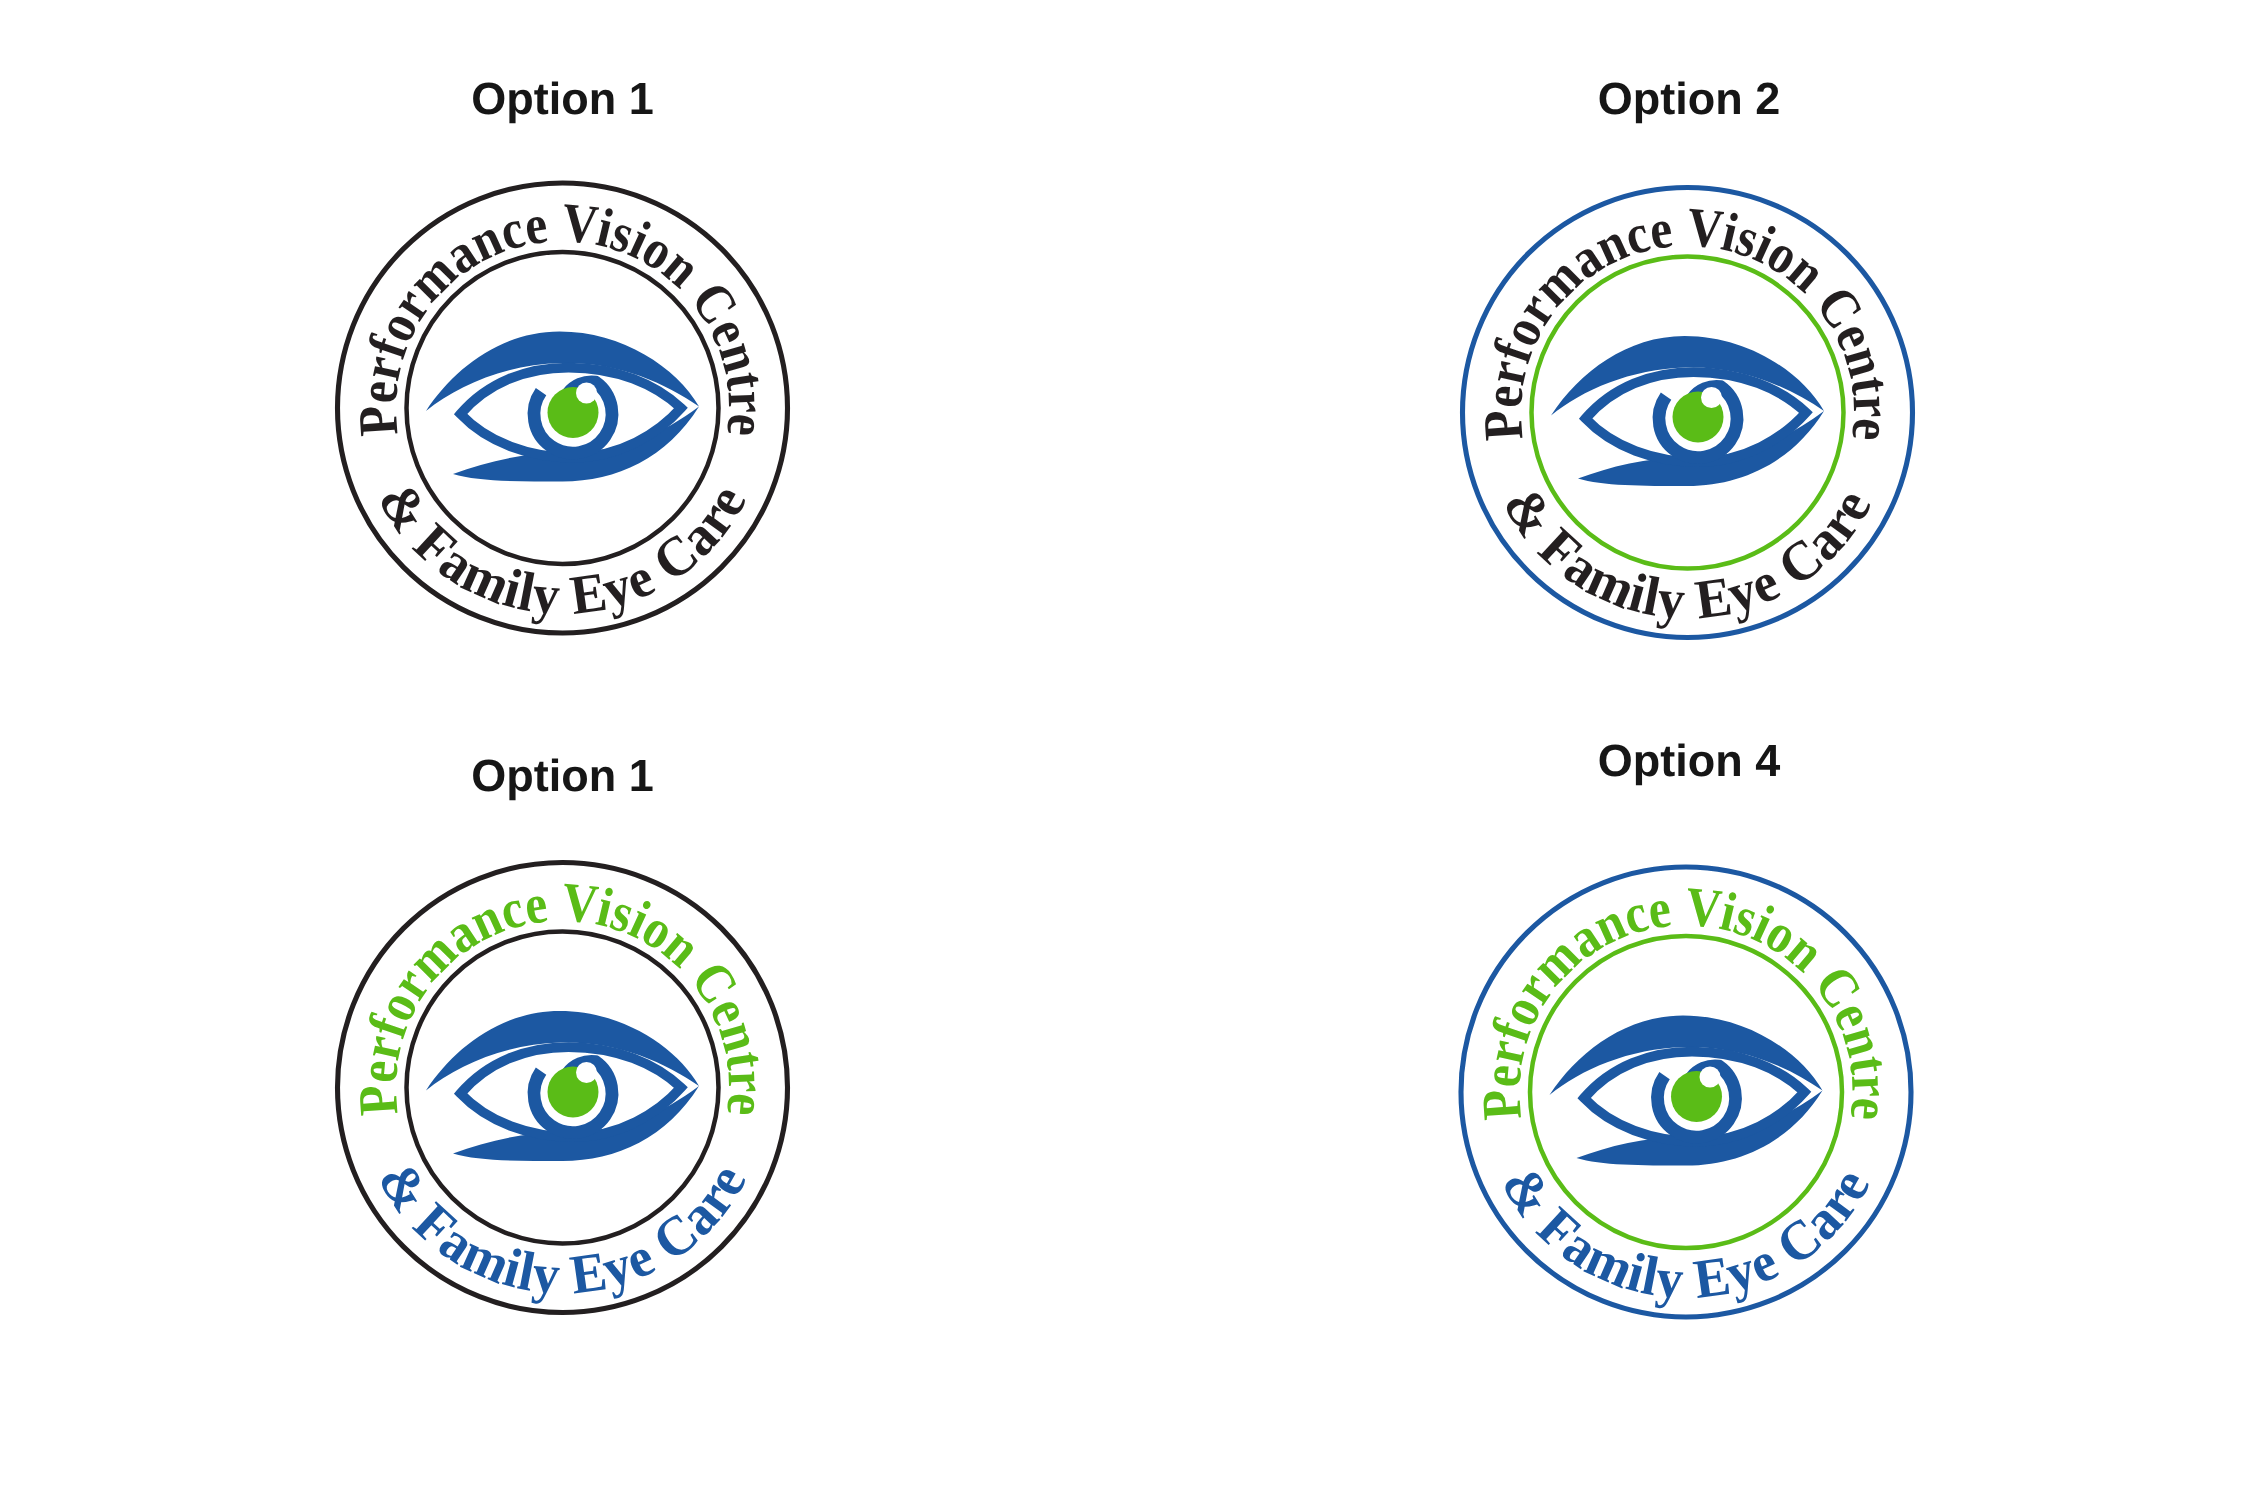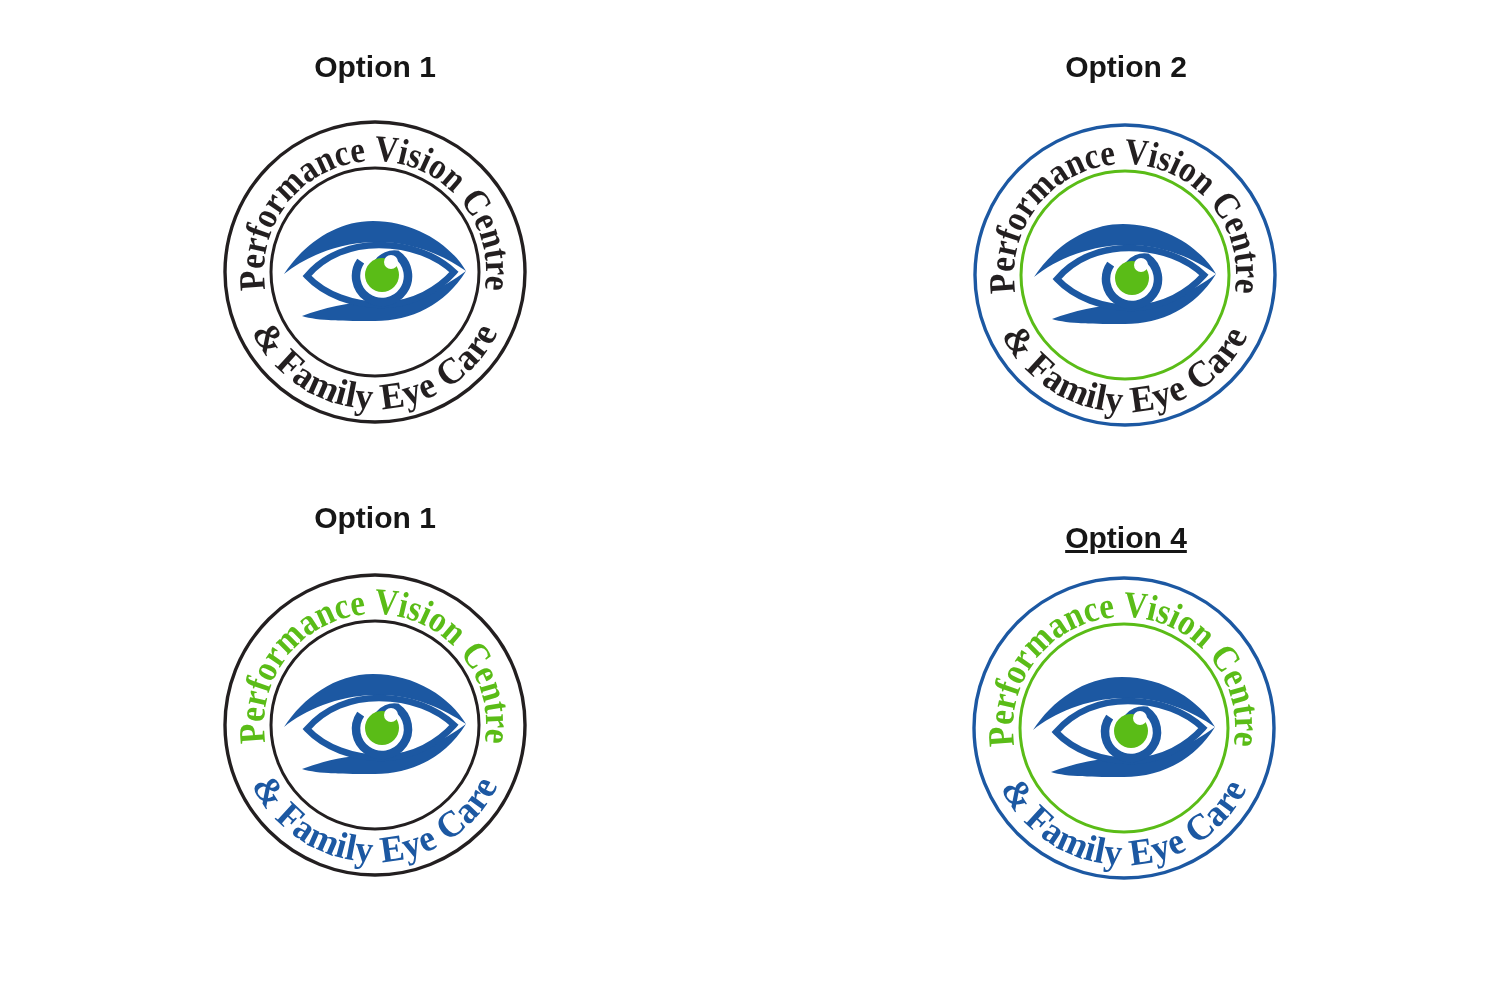--- a/index.html
+++ b/index.html
@@ -111,21 +111,21 @@
       <circle cx="122" cy="53" r="7" fill="#ffffff"></circle>
     </g>
     <text class="arc-text arc-top" text-anchor="middle" fill="#5abc17">
       <textPath href="#arcTop2" xlink:href="#arcTop2" startOffset="50%" textLength="384" lengthAdjust="spacingAndGlyphs">Performance Vision Centre</textPath>
     </text>
     <text class="arc-text arc-bottom" text-anchor="middle" fill="#1c58a2">
       <textPath href="#arcBot2" xlink:href="#arcBot2" startOffset="50%" textLength="306" lengthAdjust="spacingAndGlyphs">&amp; Family Eye Care</textPath>
     </text>
   </svg>
 
-  <h2 class="option-title" style="left:976px; top:521px;text-decoration:underline;">Option 4</h2>
+  <h2 class="option-title" style="left:976px; top:491px;">Option 4</h2>
   <svg class="logo-svg" style="left:959px; top:563px;" width="330" height="330" viewBox="0 0 330 330" xmlns="http://www.w3.org/2000/svg">
     <defs>
       <path id="arcTop4" d="M 55.7,184.3 A 111,111 0 1,1 274.3,184.3"></path>
       <path id="arcBot4" d="M 40.8,222.9 A 137,137 0 0,0 289.2,222.9"></path>
     </defs>
     <circle class="ring ring-outer" cx="165" cy="165" r="150" stroke="#1c58a2"></circle>
     <circle class="ring ring-inner" cx="165" cy="165" r="104" stroke="#5abc17"></circle>
     <g transform="translate(59,102)">
       <path d="M 15,65 C 34,36 66,12 104,12 C 146,12 182,36 197,62 C 174,46 142,32 105,33 C 68,34 36,48 15,65 Z" fill="#1c58a2"></path>
       <path d="M 33,107 C 55,99 78,93 106,93 C 145,93 173,80 197,62 C 176,96 142,112 106,112 C 76,112 49,112 33,107 Z" fill="#1c58a2"></path>

